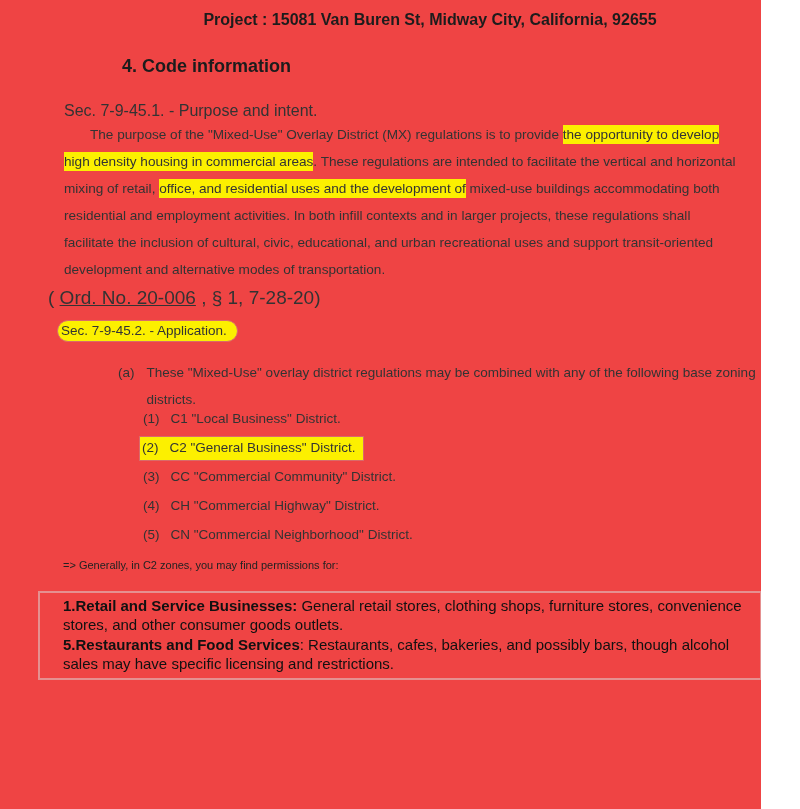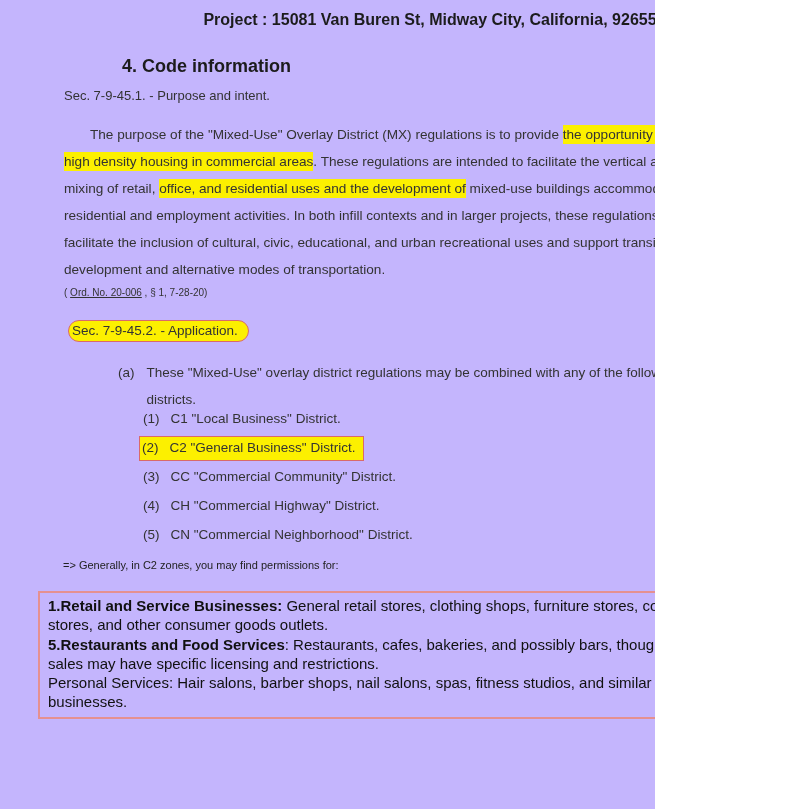--- a/index.html
+++ b/index.html
@@ -4,23 +4,23 @@
 <style>
   :root {
     --hl: #fcf000;
     --red-small: #d96a6a;
     --red-big: #e59090;
   }
   * { margin: 0; padding: 0; box-sizing: border-box; }
   html, body { background: #ffffff; }
   .page {
     position: relative;
-    width: 655px;
+    width: 761px;
     height: 809px;
-    background: #c4b5fd;
+    background: #ef4444;
     font-family: "Liberation Sans", sans-serif;
     color: #2b2b2b;
     overflow: hidden;
     text-decoration: underline;
   }
   .project-header {
     position: absolute;
     top: 11px; left: 60px; width: 740px;
     text-align: center;
     font-size: 16px;
@@ -29,60 +29,59 @@
   }
   .section-heading {
     position: absolute;
     top: 56px; left: 122px;
     font-size: 18px;
     font-weight: bold;
     color: #1c1c1c;
   }
   .sec-title {
     position: absolute;
-    top: 88px; left: 64px;
-    font-size: 13px;
+    top: 102px; left: 64px;
+    font-size: 16px;
     color: #333333;
   }
   .purpose {
     position: absolute;
     top: 121px; left: 64px;
     width: 680px;
     font-size: 13.6px;
     line-height: 27px;
     text-indent: 26px;
     color: #333333;
   }
   .purpose mark {
     background: var(--hl);
     color: inherit;
     padding: 2px 0;
   }
   .ordinance {
     position: absolute;
-    top: 287px; left: 64px;
-    font-size: 10px;
+    top: 287px; left: 48px;
+    font-size: 19px;
     color: #333333;
   }
   .ord-link {
     color: inherit;
     text-decoration: underline;
     cursor: pointer;
   }
   .sec2-box {
     position: absolute;
     top: 320px; left: 57px;
     display: inline-block;
     background: var(--hl);
     border: 1px solid var(--red-small);
     border-radius: 11px;
     padding: 2px 10px 3px 3px;
     font-size: 13.5px;
     color: #333333;
-    margin-left: 11px;
   }
   .item-a {
     position: absolute;
     top: 359px; left: 118px;
     width: 646px;
     display: flex;
     gap: 12px;
     font-size: 13.5px;
     line-height: 27px;
     color: #333333;
@@ -125,21 +124,21 @@
     position: absolute;
     top: 559px; left: 63px;
     font-size: 11px;
     color: #222222;
   }
   .permissions-box {
     position: absolute;
     top: 591px; left: 38px;
     width: 724px;
     border: 2px solid var(--red-big);
-    padding: 3px 8px 5px 8px;
+    padding: 3px 8px 5px 23px;
     font-size: 15px;
     line-height: 19.3px;
     color: #111111;
     font-family: "Liberation Sans", sans-serif;
   }
   .permissions-box .perm b { font-weight: bold; }
 </style>
 </head>
 <body>
 
@@ -195,16 +194,15 @@
           <span class="d-text">CN "Commercial Neighborhood" District.</span>
         </span>
       </div>
     </div>
 
   <div class="permissions-intro">=&gt; Generally, in C2 zones, you may find permissions for:</div>
 
   <div class="permissions-box" id="permissions-box">
       <div class="perm"><b>1.Retail and Service Businesses:</b><span> General retail stores, clothing shops, furniture stores, convenience stores, and other consumer goods outlets.</span></div>
       <div class="perm"><b>5.Restaurants and Food Services</b><span>: Restaurants, cafes, bakeries, and possibly bars, though alcohol sales may have specific licensing and restrictions.</span></div>
-      <div class="perm"><span>Personal Services: Hair salons, barber shops, nail salons, spas, fitness studios, and similar service-based businesses.</span></div>
     </div>
 
 </div>
 
 </body></html>

